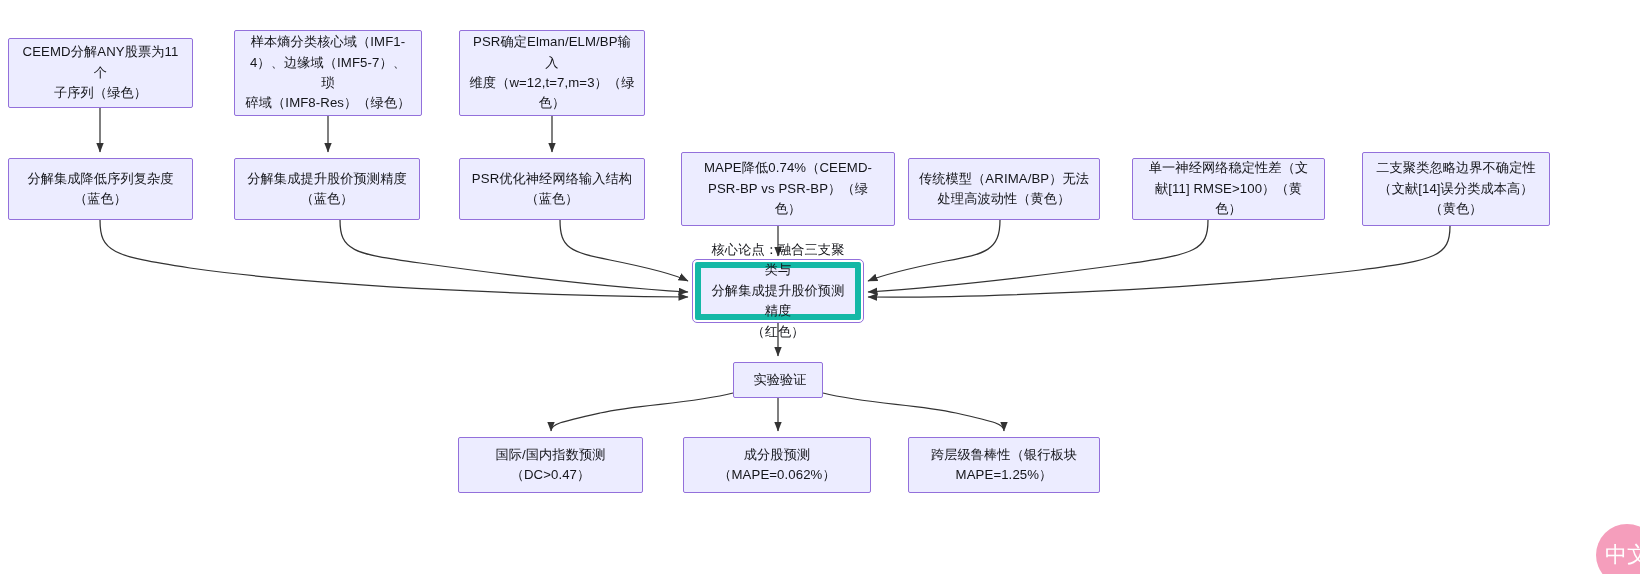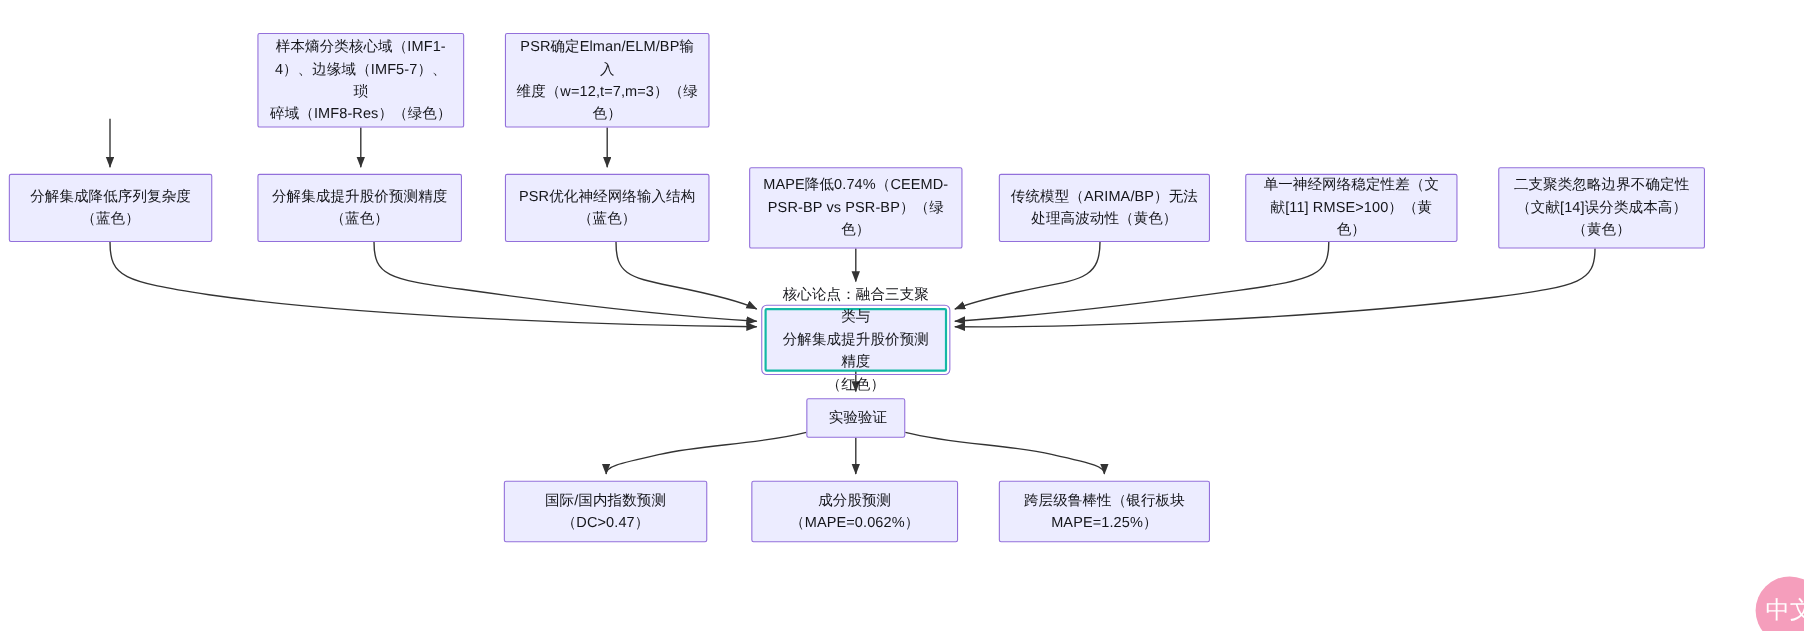--- a/index.html
+++ b/index.html
@@ -35,24 +35,23 @@
     align-items: center;
     justify-content: center;
     text-align: center;
     color: #14151a;
     font-size: 13.2px;
     line-height: 1.55;
     padding: 4px 9px;
     letter-spacing: 0.1px;
   }
   .node.core {
-    border: 2px solid #14b8a6;
+    border: 6px solid #14b8a6;
     outline: 1px solid #9370db;
     outline-offset: 2px;
-    margin-top: 18px;
   }
   .node .txt {
     display: block;
     width: 100%;
     white-space: pre-line;
   }
   #watermark {
     position: absolute;
     width: 62px;
     height: 62px;
@@ -96,20 +95,24 @@
       <path d="M1450,226 C1450,256 1436,260 1360,270 C1180,292 950,298 868,297"></path>
 
       <path d="M778,323 L778,356"></path>
 
       <path d="M733,393 C690,404 640,404 600,413 C560,422 551,424 551,431"></path>
       <path d="M778,398 L778,431"></path>
       <path d="M823,393 C866,404 916,404 956,413 C996,422 1004,424 1004,431"></path>
     </g>
   </svg>
 
+  <div class="node" style="left:8px; top:38px; width:185px; height:70px;">
+    <span class="txt">CEEMD分解ANY股票为11个
+子序列（绿色）</span>
+  </div>
   <div class="node" style="left:234px; top:30px; width:188px; height:86px;">
     <span class="txt">样本熵分类核心域（IMF1-
 4）、边缘域（IMF5-7）、琐
 碎域（IMF8-Res）（绿色）</span>
   </div>
   <div class="node" style="left:459px; top:30px; width:186px; height:86px;">
     <span class="txt">PSR确定Elman/ELM/BP输入
 维度（w=12,t=7,m=3）（绿
 色）</span>
   </div>
@@ -119,21 +122,21 @@
 （蓝色）</span>
   </div>
   <div class="node" style="left:234px; top:158px; width:186px; height:62px;">
     <span class="txt">分解集成提升股价预测精度
 （蓝色）</span>
   </div>
   <div class="node" style="left:459px; top:158px; width:186px; height:62px;">
     <span class="txt">PSR优化神经网络输入结构
 （蓝色）</span>
   </div>
-  <div class="node" style="left:681px; top:152px; width:194px; height:74px;">
+  <div class="node" style="left:681px; top:152px; width:214px; height:74px;">
     <span class="txt">MAPE降低0.74%（CEEMD-
 PSR-BP vs PSR-BP）（绿
 色）</span>
   </div>
   <div class="node" style="left:908px; top:158px; width:192px; height:62px;">
     <span class="txt">传统模型（ARIMA/BP）无法
 处理高波动性（黄色）</span>
   </div>
   <div class="node" style="left:1132px; top:158px; width:193px; height:62px;">
     <span class="txt">单一神经网络稳定性差（文

